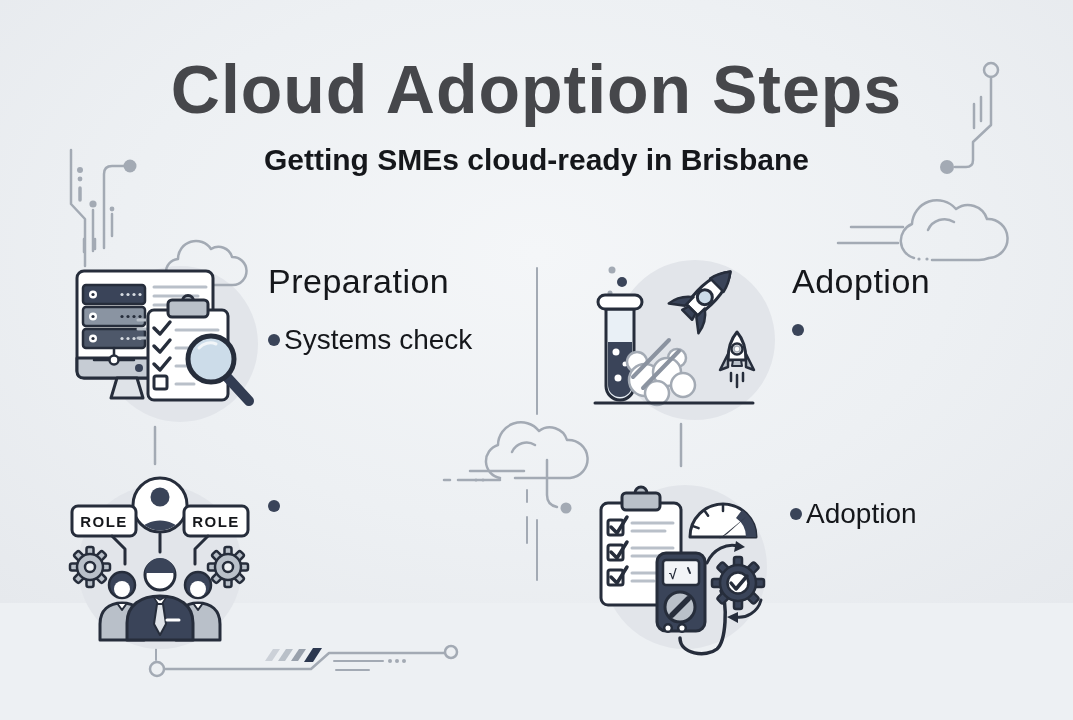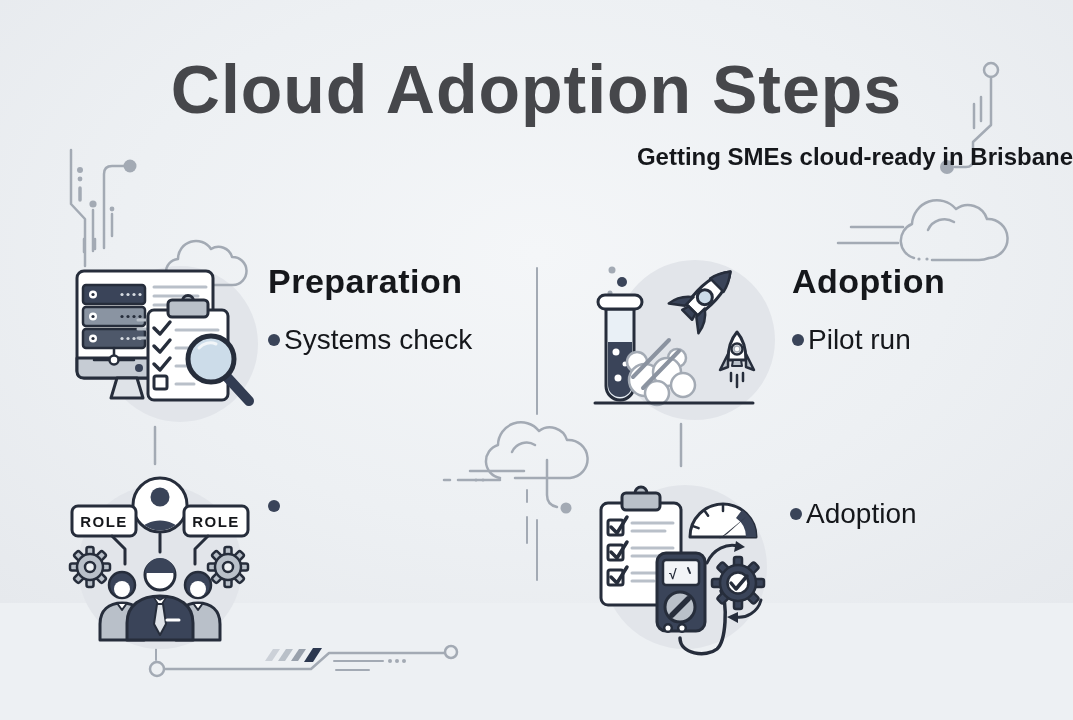--- a/index.html
+++ b/index.html
@@ -6,23 +6,23 @@
   html,body{width:1073px;height:720px;overflow:hidden}
   body{font-family:"Liberation Sans",sans-serif;background:var(--background,#edf0f3)}
   .canvas{position:relative;width:1073px;height:603px;
     background:radial-gradient(ellipse at 50% 42%,#f4f6f8 0%,#edf0f3 55%,#e6e9ed 100%)}
   svg{position:absolute;overflow:visible}
   .deco{left:0;top:0;width:1073px;height:720px;pointer-events:none;z-index:1}
   .icon-svg{z-index:2}
   .txt{position:absolute;z-index:3;color:var(--text,#15171b)}
   .page-title{left:0;top:50px;width:1073px;text-align:center;
     font-size:68px;font-weight:bold;letter-spacing:1px;color:var(--title,#46474b)}
-  .page-subtitle{left:0;top:143px;width:1073px;text-align:right;
-    font-size:24px;font-weight:bold;color:var(--text,#141518)}
-  .quad-heading{font-size:34px;font-weight:bold;letter-spacing:.5px}
+  .page-subtitle{left:0;top:143px;width:1073px;text-align:center;
+    font-size:30px;font-weight:bold;color:var(--text,#141518)}
+  .quad-heading{font-size:34px;font-weight:normal;letter-spacing:.5px}
   .bullet{display:flex;align-items:center;gap:4px;font-size:28px;font-weight:500}
   .bullet .dotb{width:12px;height:12px;border-radius:50%;background:var(--navy,#3a4459);flex:0 0 auto}
   
   .oln{stroke:var(--outline,#262d3b);stroke-width:3;stroke-linecap:round;stroke-linejoin:round}
   .nf{fill:none}.fw{fill:#fff}
   .fnavy{fill:var(--navy,#3a4459)}
   .fmid{fill:var(--mid,#b9c0c9)}
   .flight{fill:var(--light,#e3e6eb)}
   .fglass{fill:var(--glass,#ccdce9)}
   .fbg{fill:var(--background,#edf0f3)}
@@ -226,21 +226,20 @@
         <circle class="ring" style="stroke-width:1.5" cx="152" cy="109" r="3"></circle>
         <line class="oln" style="stroke-width:2.5" x1="146" y1="133" x2="146" y2="141"></line>
         <line class="oln" style="stroke-width:2.5" x1="152" y1="135" x2="152" y2="147"></line>
         <line class="oln" style="stroke-width:2.5" x1="158" y1="133" x2="158" y2="141"></line>
       </g>
       <line class="oln" x1="10" y1="163" x2="168" y2="163"></line>
     </svg>
     <h2 class="txt quad-heading" style="left:792px;top:262px">Adoption</h2>
     <div class="txt bullet" style="left:792px;top:324px">
       <span class="dotb"></span>
-      <span>Pilot run</span>
     </div>
   </section>
 
   <section>
     <svg class="icon-svg" style="left:55px;top:472px" width="210" height="180" viewBox="0 0 210 180">
       <circle class="flight" cx="105" cy="95" r="82"></circle>
       <g>
         <clipPath id="av">
             <circle cx="105" cy="33" r="25.5"></circle>
           </clipPath>

